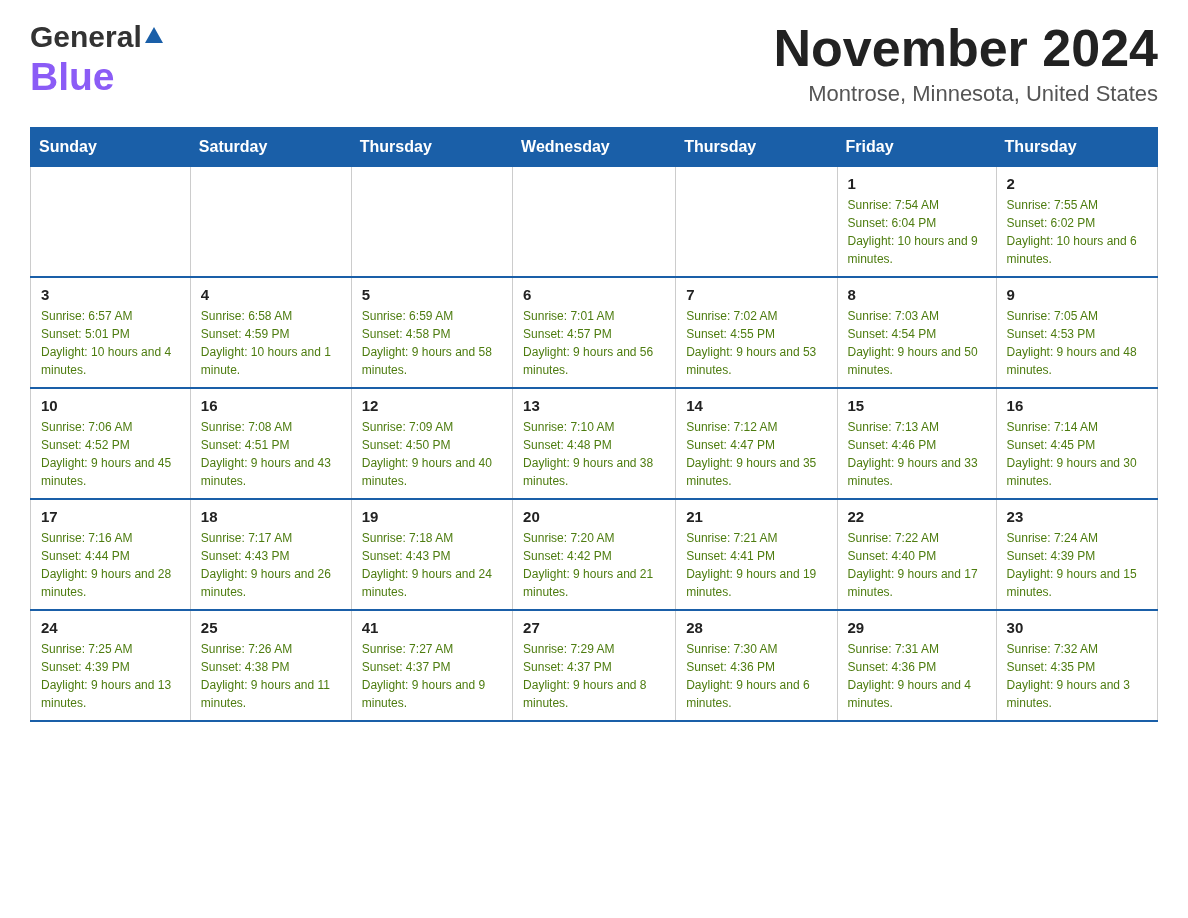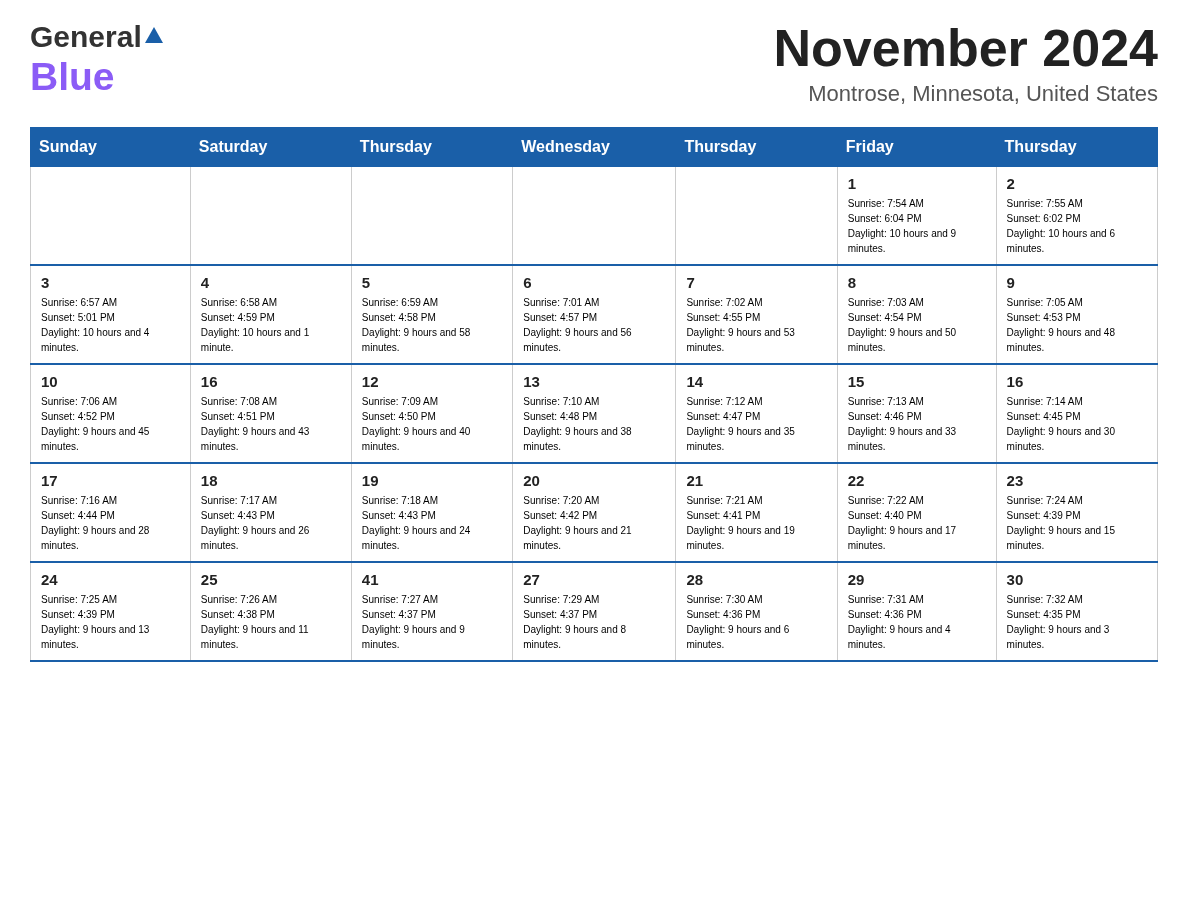--- a/index.html
+++ b/index.html
@@ -55,22 +55,22 @@
     .calendar tbody tr {
       border-bottom: 2px solid #1a5fa8;
     }
     .day-number {
       font-size: 15px;
       font-weight: bold;
       color: #222;
       margin-bottom: 4px;
     }
     .day-info {
-      font-size: 10px;
-      color: #000000;
+      font-size: 12px;
+      color: #4d7c0f;
       line-height: 1.5;
     }
     .empty-cell {
       background: #fff;
     }
     .logo-block {
       line-height: 1.15;
     }
   </style>
 </head>

